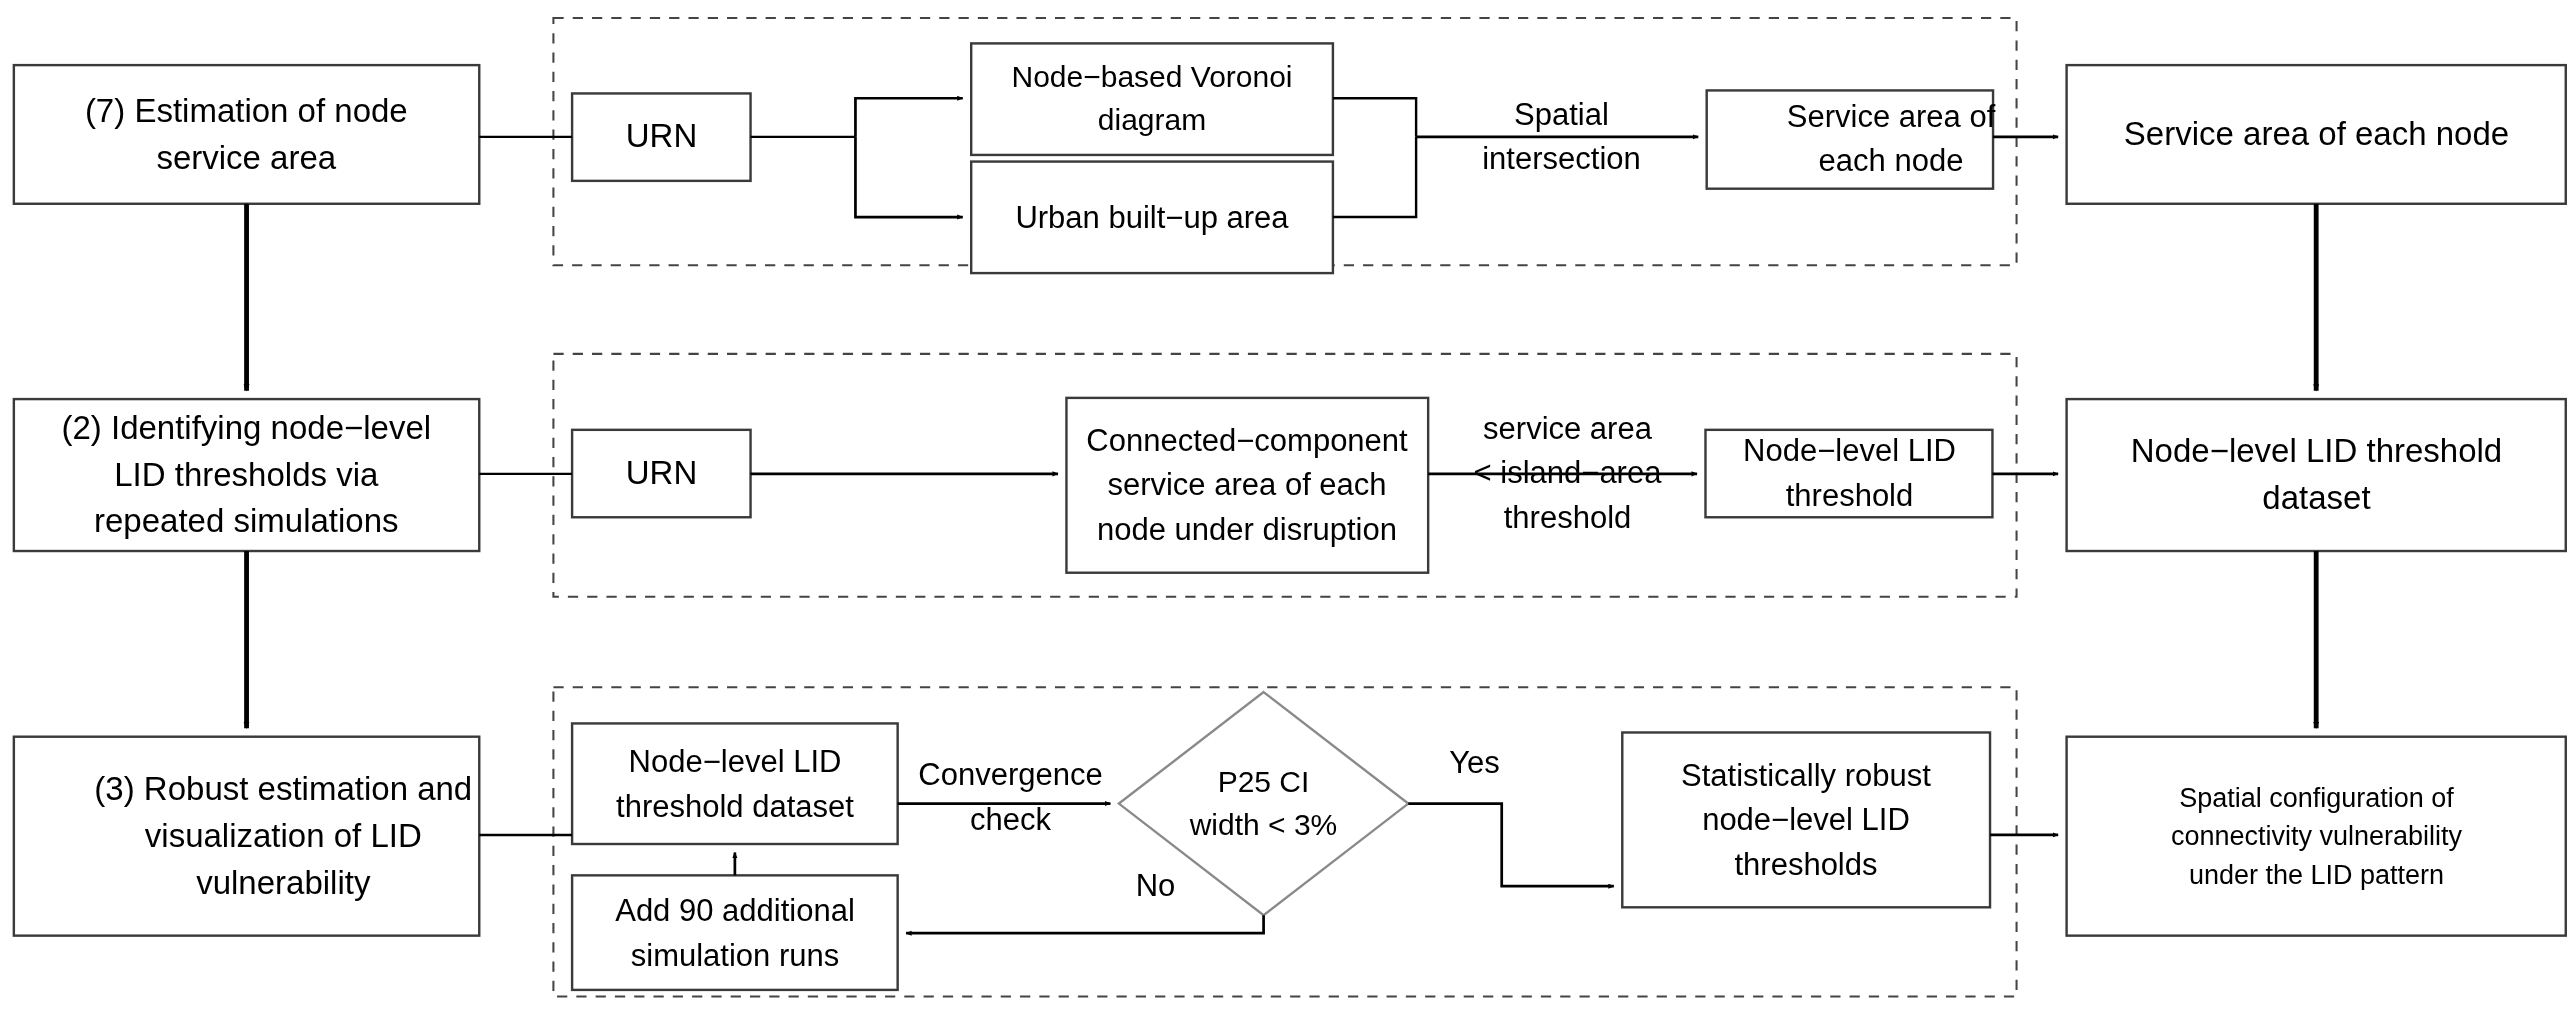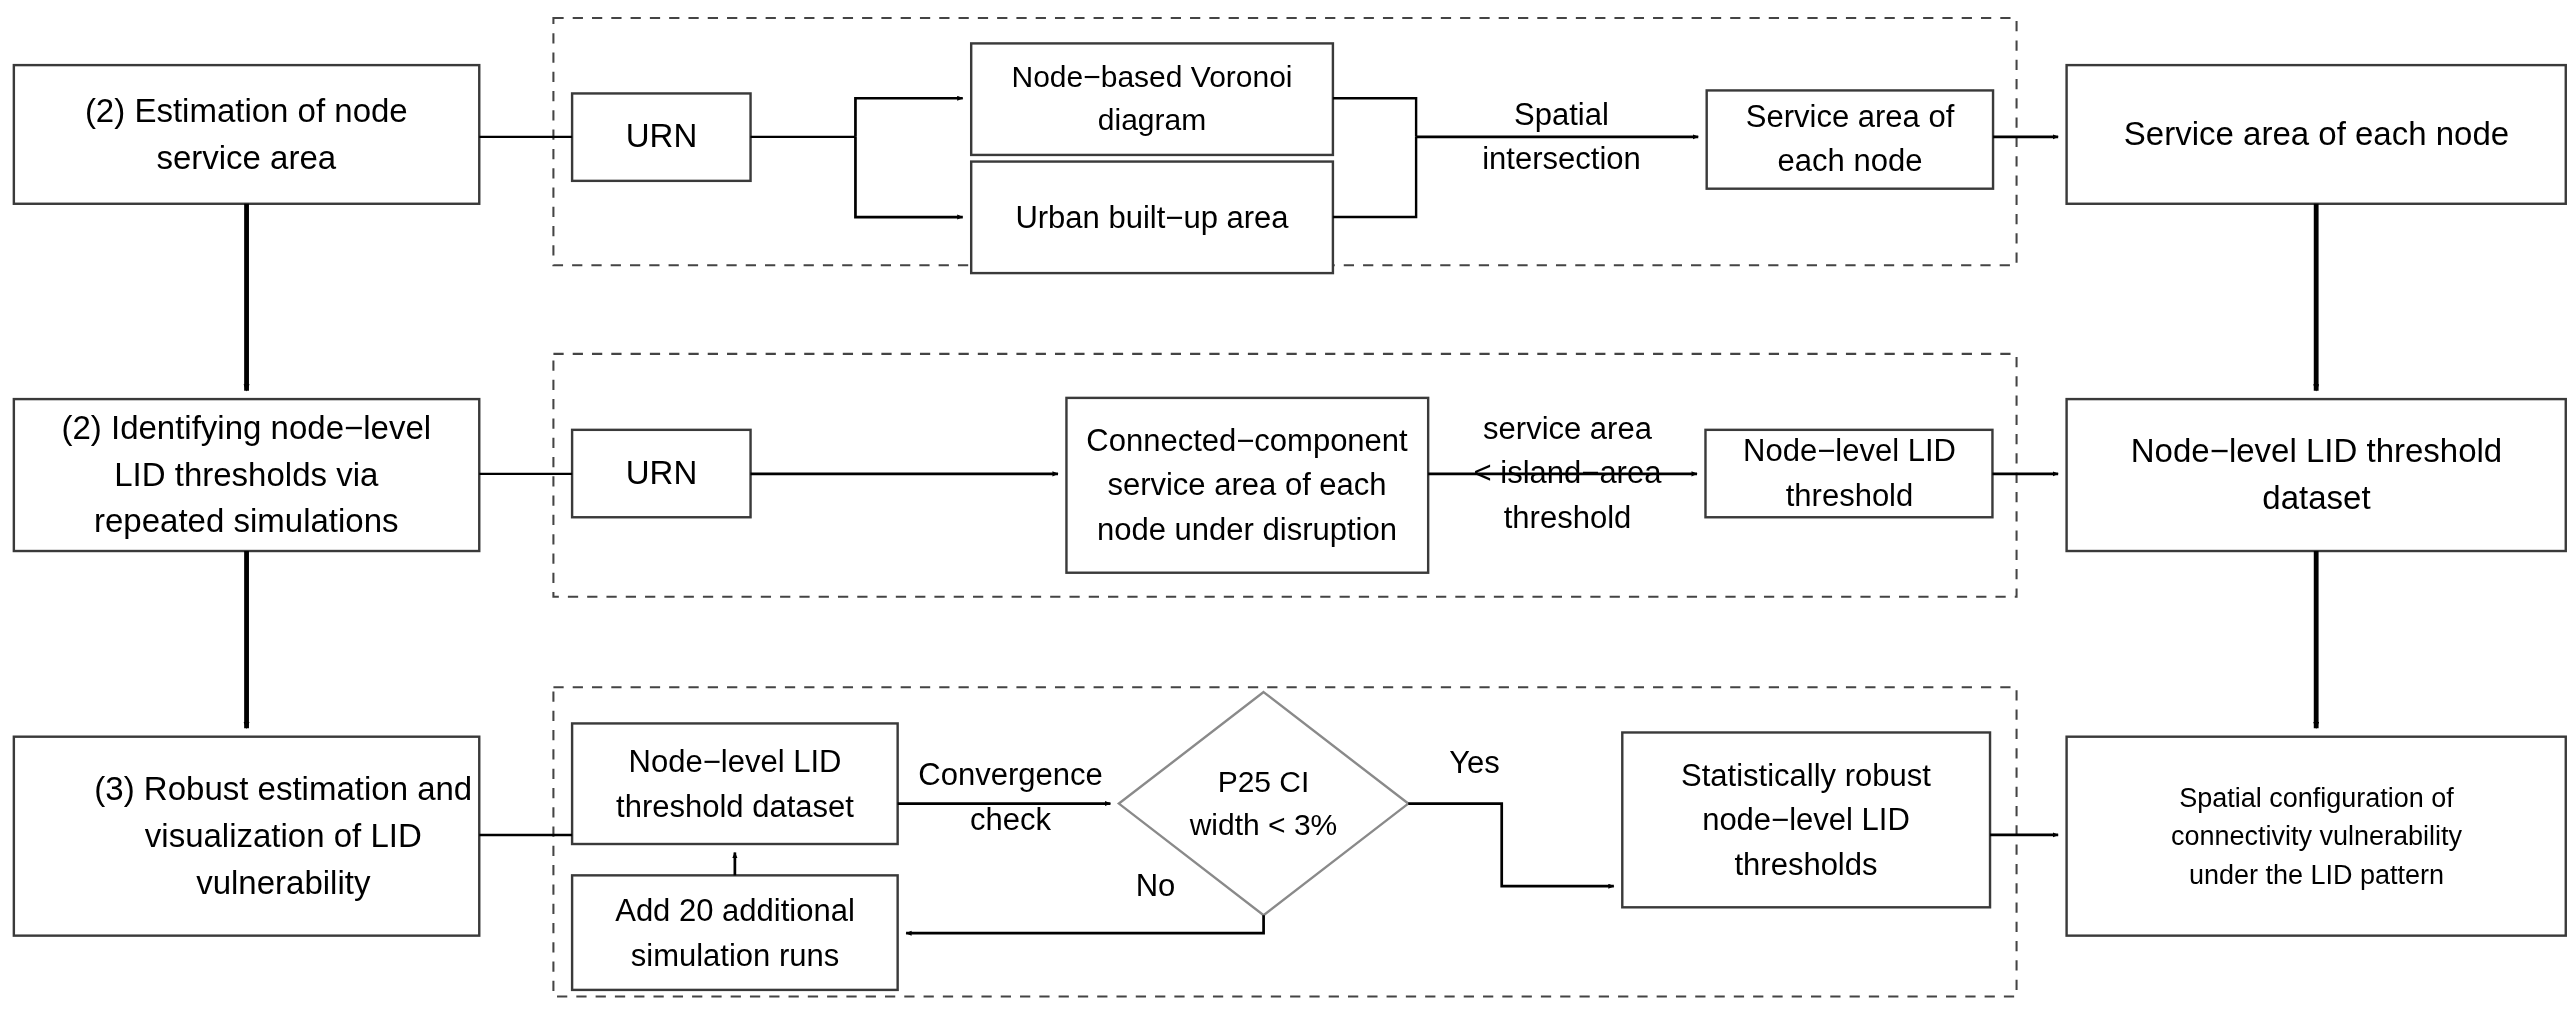--- a/index.html
+++ b/index.html
@@ -73,34 +73,34 @@
     <path d="M1218,1452 L1218,1414" stroke="#000" stroke-width="4.5" fill="none" marker-end="url(#ah)"></path>
     <path d="M3300,1385 L3413,1385" stroke="#000" stroke-width="4.5" fill="none" marker-end="url(#ah)"></path>
 
     <path d="M408,338 L408,648" stroke="#000" stroke-width="8" fill="none" marker-end="url(#ahb)"></path>
     <path d="M408,914 L408,1208" stroke="#000" stroke-width="8" fill="none" marker-end="url(#ahb)"></path>
 
     <path d="M3841,338 L3841,648" stroke="#000" stroke-width="8" fill="none" marker-end="url(#ahb)"></path>
     <path d="M3841,914 L3841,1208" stroke="#000" stroke-width="8" fill="none" marker-end="url(#ahb)"></path>
   </svg>
 
-  <div class="lbl" style="left:13.3px;top:65px;width:466px;height:139px;font-size:33px;">(2) Estimation of node
+  <div class="lbl" style="left:13.3px;top:65px;width:466px;height:139px;font-size:33px;">(7) Estimation of node
 service area</div>
 
   <div class="lbl" style="left:572px;top:93px;width:179px;height:87px;font-size:33px;">URN</div>
 
   <div class="lbl" style="left:971px;top:43px;width:362px;height:112px;font-size:30px;">Node−based Voronoi
 diagram</div>
 
   <div class="lbl" style="left:971px;top:162px;width:362px;height:112px;font-size:31px;">Urban built−up area</div>
 
   <div class="edgelbl" style="left:1435px;top:78px;width:253px;height:118px;font-size:31px;">Spatial
 intersection</div>
 
-  <div class="lbl" style="left:1707px;top:90px;width:286px;height:98px;font-size:31px;">Service area of
+  <div class="lbl" style="left:1707px;top:90px;width:286px;height:98px;font-size:31px;padding-left:41px;">Service area of
 each node</div>
 
   <div class="lbl" style="left:2067px;top:65px;width:499px;height:139px;font-size:33px;">Service area of each node</div>
 
   <div class="lbl" style="left:13.3px;top:399px;width:466px;height:152px;font-size:33px;">(2) Identifying node−level
 LID thresholds via
 repeated simulations</div>
 
   <div class="lbl" style="left:572px;top:430px;width:179px;height:87px;font-size:33px;">URN</div>
 
@@ -119,21 +119,21 @@
   <div class="lbl" style="left:2067px;top:399px;width:499px;height:152px;font-size:33px;">Node−level LID threshold
 dataset</div>
 
   <div class="lbl" style="left:13.3px;top:737px;width:466px;height:199px;font-size:33px;padding-left:37px;">(3) Robust estimation and
 visualization of LID
 vulnerability</div>
 
   <div class="lbl" style="left:572px;top:724px;width:326px;height:121px;font-size:31px;">Node−level LID
 threshold dataset</div>
 
-  <div class="lbl" style="left:572px;top:876px;width:326px;height:115px;font-size:31px;">Add 20 additional
+  <div class="lbl" style="left:572px;top:876px;width:326px;height:115px;font-size:31px;">Add 90 additional
 simulation runs</div>
 
   <div class="edgelbl" style="left:905px;top:737px;width:211px;height:121px;font-size:31px;">Convergence
 check</div>
 
   <div class="lbl" style="left:1143px;top:748px;width:241px;height:112px;font-size:30px;">P25 CI
 width &lt; 3%</div>
 
   <div class="edgelbl" style="left:1417px;top:741px;width:115px;height:43px;font-size:31px;">Yes</div>
 

